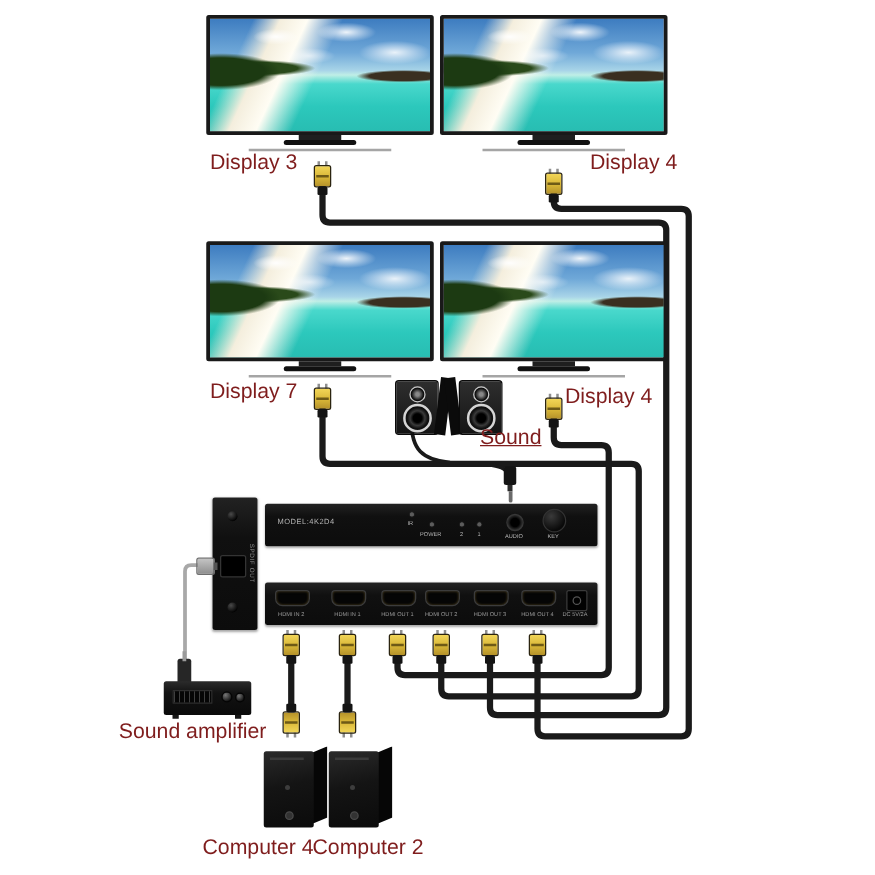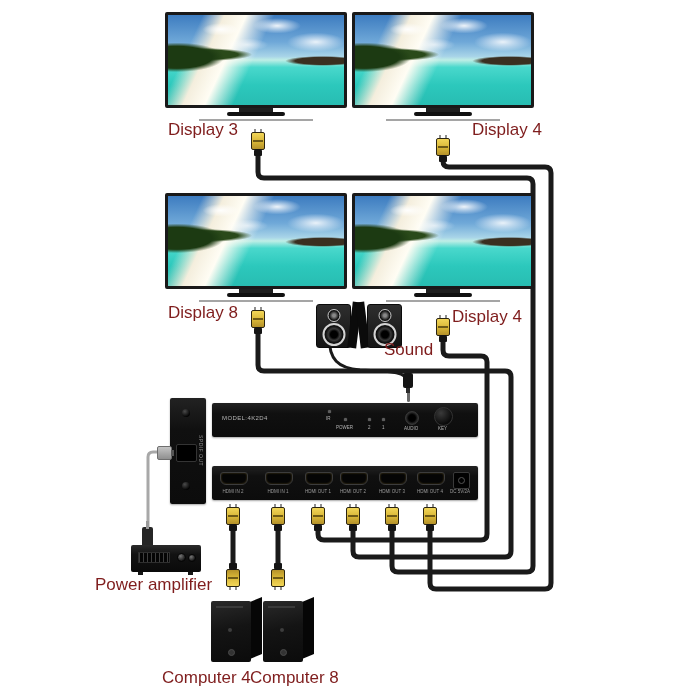--- a/index.html
+++ b/index.html
@@ -129,21 +129,21 @@
   </div>
   <div class="tv" style="left:352px;top:193px;">
     <div class="tv-screen"></div>
     <div class="tv-neck"></div>
     <div class="tv-base"></div>
     <div class="tv-shelf"></div>
   </div>
 
   <div class="diagram-label" style="left:168px;top:120px;">Display 3</div>
   <div class="diagram-label" style="left:472px;top:120px;">Display 4</div>
-  <div class="diagram-label" style="left:168px;top:303px;">Display 8</div>
+  <div class="diagram-label" style="left:168px;top:303px;">Display 7</div>
   <div class="diagram-label" style="left:452px;top:307px;">Display 4</div>
 
   <div class="hdmi-plug" style="left:251px;top:129px;">
     <span class="pin p1"></span>
       <span class="pin p2"></span>
     <span class="plug-body"></span>
       <span class="plug-groove"></span>
       <span class="plug-neck"></span>
   </div>
   <div class="hdmi-plug" style="left:436px;top:135px;">
@@ -173,21 +173,21 @@
       <span class="tweeter"></span>
       <span class="woofer"></span>
     </div>
     <div class="spk-wedge" style="left:35px;top:0;transform:rotate(7deg);"></div>
     <div class="spk-wedge" style="left:43px;top:0;transform:rotate(-7deg);"></div>
     <div class="speaker" style="left:52px;top:2px;">
       <span class="tweeter"></span>
       <span class="woofer"></span>
     </div>
   </div>
-  <div class="diagram-label" style="left:384px;top:340px;">Sound</div>
+  <div class="diagram-label" style="left:384px;top:340px;text-decoration:underline;">Sound</div>
 
   <div class="audio-plug" style="left:402px;top:373px;">
     <span class="ap-body"></span>
     <span class="ap-collar"></span>
     <span class="ap-tip"></span>
   </div>
 
   <div class="panel" style="left:170px;top:398px;width:36px;height:106px;">
     <span class="screw" style="left:12px;top:11px;"></span>
     <span class="screw" style="left:12px;top:84px;"></span>
@@ -288,34 +288,34 @@
   </div>
 
   <div class="amp-plug" style="left:142px;top:527px;"></div>
   <div class="amp" style="left:131px;top:545px;">
     <span class="amp-display"></span>
     <span class="knob" style="left:46px;top:8px;width:7px;height:7px;"></span>
     <span class="knob" style="left:57px;top:9px;width:6px;height:6px;"></span>
     <span class="foot" style="left:7px;"></span>
     <span class="foot" style="left:57px;"></span>
   </div>
-  <div class="diagram-label" style="left:95px;top:575px;">Power amplifier</div>
+  <div class="diagram-label" style="left:95px;top:575px;">Sound amplifier</div>
 
   <div class="tower" style="left:211px;top:597px;">
     <span class="side"></span>
     <span class="front">
       <span class="drive"></span>
       <span class="logo-dot"></span>
       <span class="power-dot"></span>
     </span>
   </div>
   <div class="tower" style="left:263px;top:597px;">
     <span class="side"></span>
     <span class="front">
       <span class="drive"></span>
       <span class="logo-dot"></span>
       <span class="power-dot"></span>
     </span>
   </div>
   <div class="diagram-label" style="left:162px;top:668px;">Computer 4</div>
-  <div class="diagram-label" style="left:250px;top:668px;">Computer 8</div>
+  <div class="diagram-label" style="left:250px;top:668px;">Computer 2</div>
 
 </div>
 
 </body></html>

